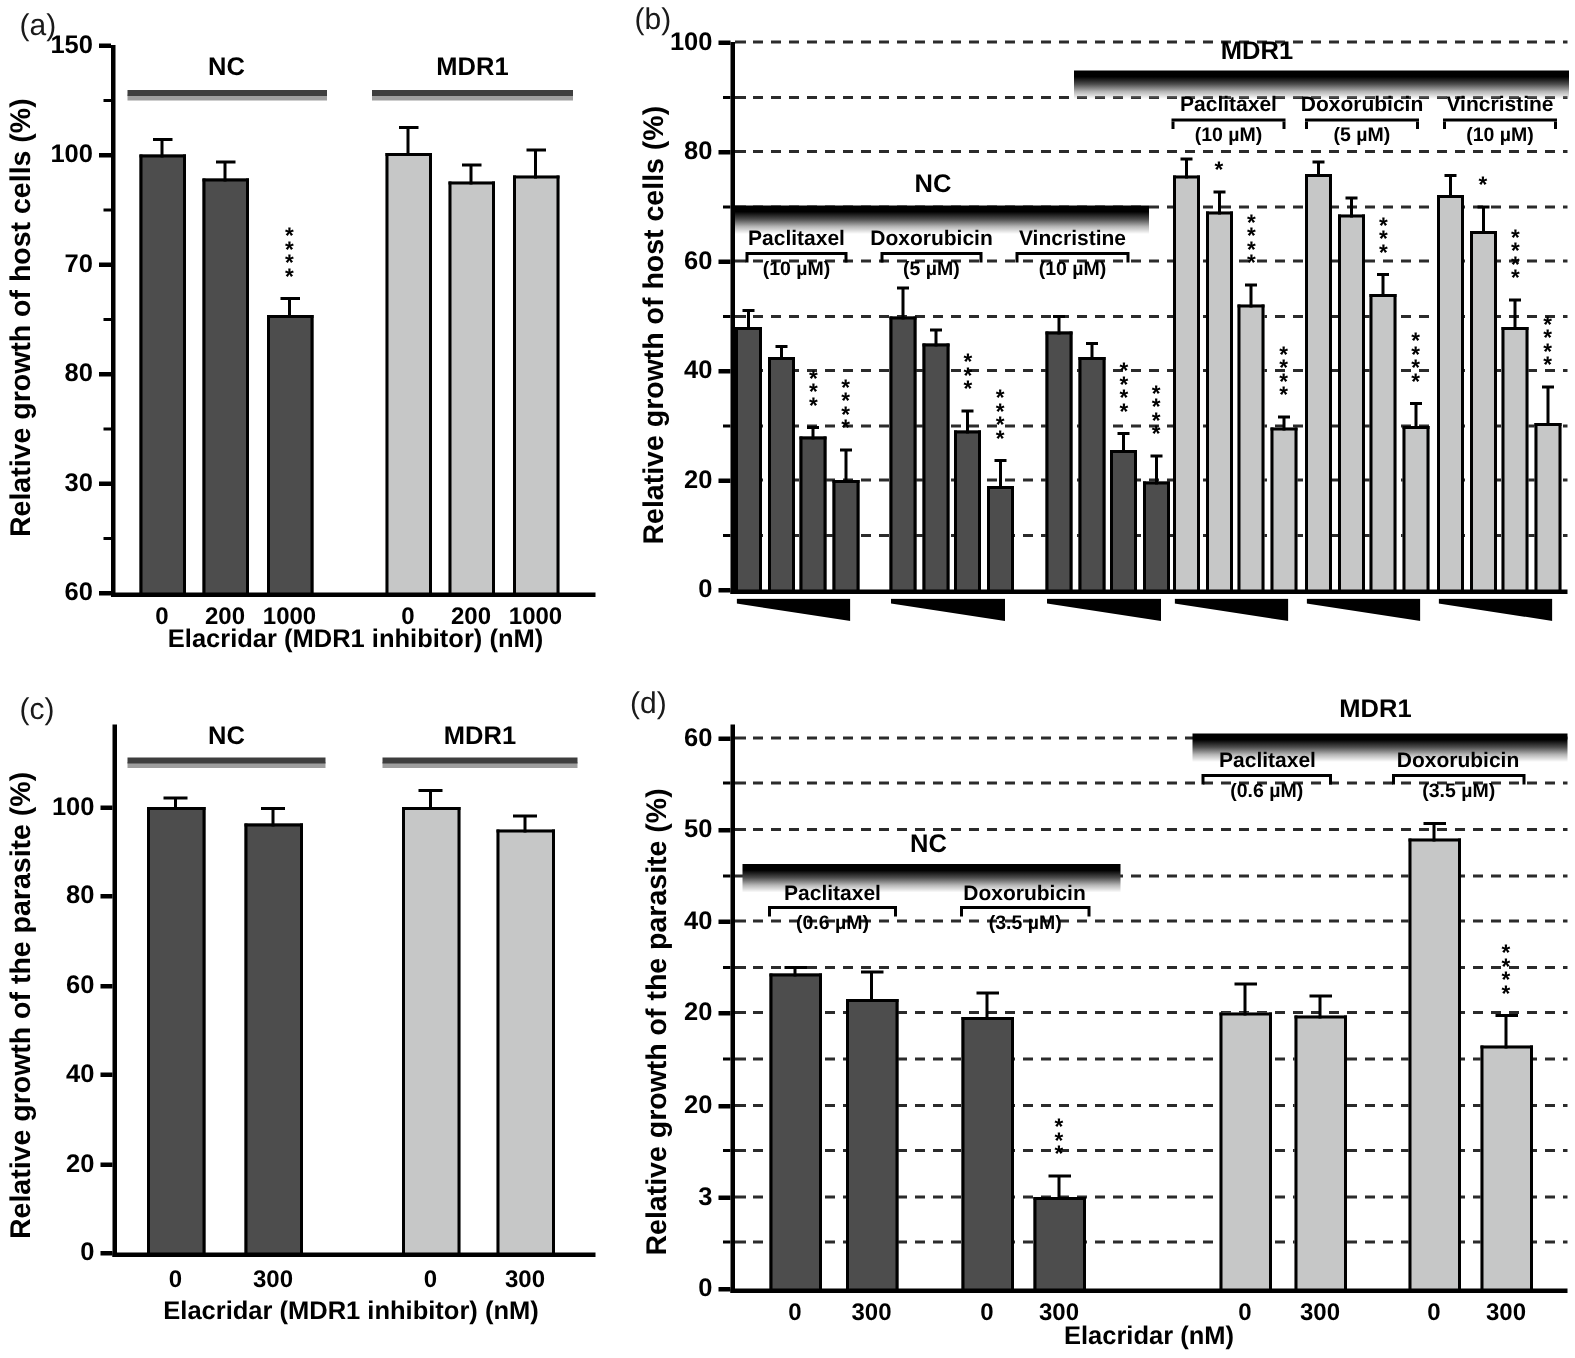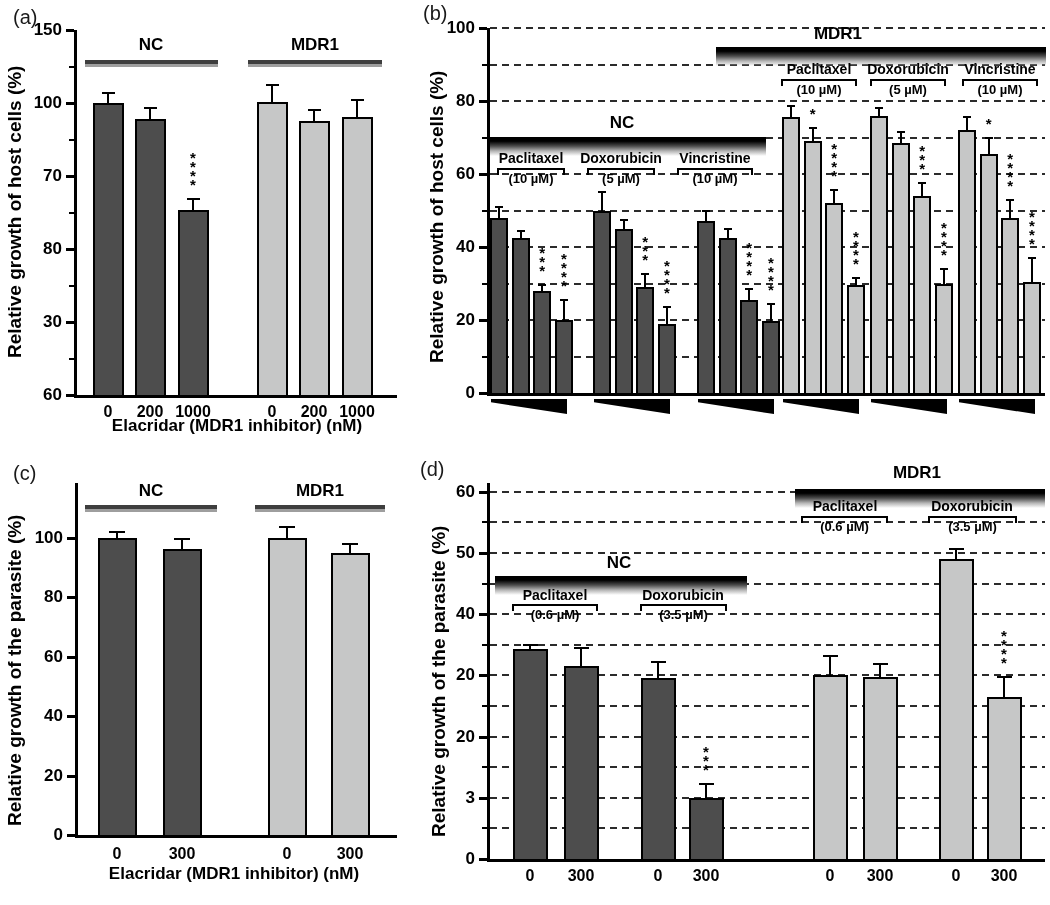--- a/index.html
+++ b/index.html
@@ -291,20 +291,21 @@
       <div style="position: absolute; left: 67px; top: 215.8px; width: 8px; height: 3px; background: rgb(0, 0, 0);"></div>
       <div class="ytick" style="position: absolute; left: 19px; top: 206.8px; width: 44px;">60</div>
       <div style="position: absolute; left: 67px; top: 156.4px; width: 8px; height: 3px; background: rgb(0, 0, 0);"></div>
       <div class="ytick" style="position: absolute; left: 19px; top: 147.4px; width: 44px;">80</div>
       <div style="position: absolute; left: 67px; top: 97px; width: 8px; height: 3px; background: rgb(0, 0, 0);"></div>
       <div class="ytick" style="position: absolute; left: 19px; top: 88px; width: 44px;">100</div>
     </section>
   <section class="panel" id="panel-d">
     <div class="letter">(d)</div>
     <div class="ylab">Relative growth of the parasite (%)</div>
+    <div class="xlab">Elacridar (nM)</div>
   <div style="position: absolute; left: 70px; top: 387.4px; width: 555px; height: 2px; background: repeating-linear-gradient(90deg, rgb(43, 43, 43) 0px, rgb(43, 43, 43) 7px, transparent 7px, transparent 12px);"></div>
       <div style="position: absolute; left: 70px; top: 356.8px; width: 555px; height: 2px; background: repeating-linear-gradient(90deg, rgb(43, 43, 43) 0px, rgb(43, 43, 43) 7px, transparent 7px, transparent 12px);"></div>
       <div style="position: absolute; left: 70px; top: 326.2px; width: 555px; height: 2px; background: repeating-linear-gradient(90deg, rgb(43, 43, 43) 0px, rgb(43, 43, 43) 7px, transparent 7px, transparent 12px);"></div>
       <div style="position: absolute; left: 70px; top: 295.6px; width: 555px; height: 2px; background: repeating-linear-gradient(90deg, rgb(43, 43, 43) 0px, rgb(43, 43, 43) 7px, transparent 7px, transparent 12px);"></div>
       <div style="position: absolute; left: 70px; top: 265px; width: 555px; height: 2px; background: repeating-linear-gradient(90deg, rgb(43, 43, 43) 0px, rgb(43, 43, 43) 7px, transparent 7px, transparent 12px);"></div>
       <div style="position: absolute; left: 70px; top: 234.4px; width: 555px; height: 2px; background: repeating-linear-gradient(90deg, rgb(43, 43, 43) 0px, rgb(43, 43, 43) 7px, transparent 7px, transparent 12px);"></div>
       <div style="position: absolute; left: 70px; top: 203.8px; width: 555px; height: 2px; background: repeating-linear-gradient(90deg, rgb(43, 43, 43) 0px, rgb(43, 43, 43) 7px, transparent 7px, transparent 12px);"></div>
       <div style="position: absolute; left: 70px; top: 173.2px; width: 555px; height: 2px; background: repeating-linear-gradient(90deg, rgb(43, 43, 43) 0px, rgb(43, 43, 43) 7px, transparent 7px, transparent 12px);"></div>
       <div style="position: absolute; left: 70px; top: 142.6px; width: 555px; height: 2px; background: repeating-linear-gradient(90deg, rgb(43, 43, 43) 0px, rgb(43, 43, 43) 7px, transparent 7px, transparent 12px);"></div>
       <div style="position: absolute; left: 70px; top: 112px; width: 555px; height: 2px; background: repeating-linear-gradient(90deg, rgb(43, 43, 43) 0px, rgb(43, 43, 43) 7px, transparent 7px, transparent 12px);"></div>

